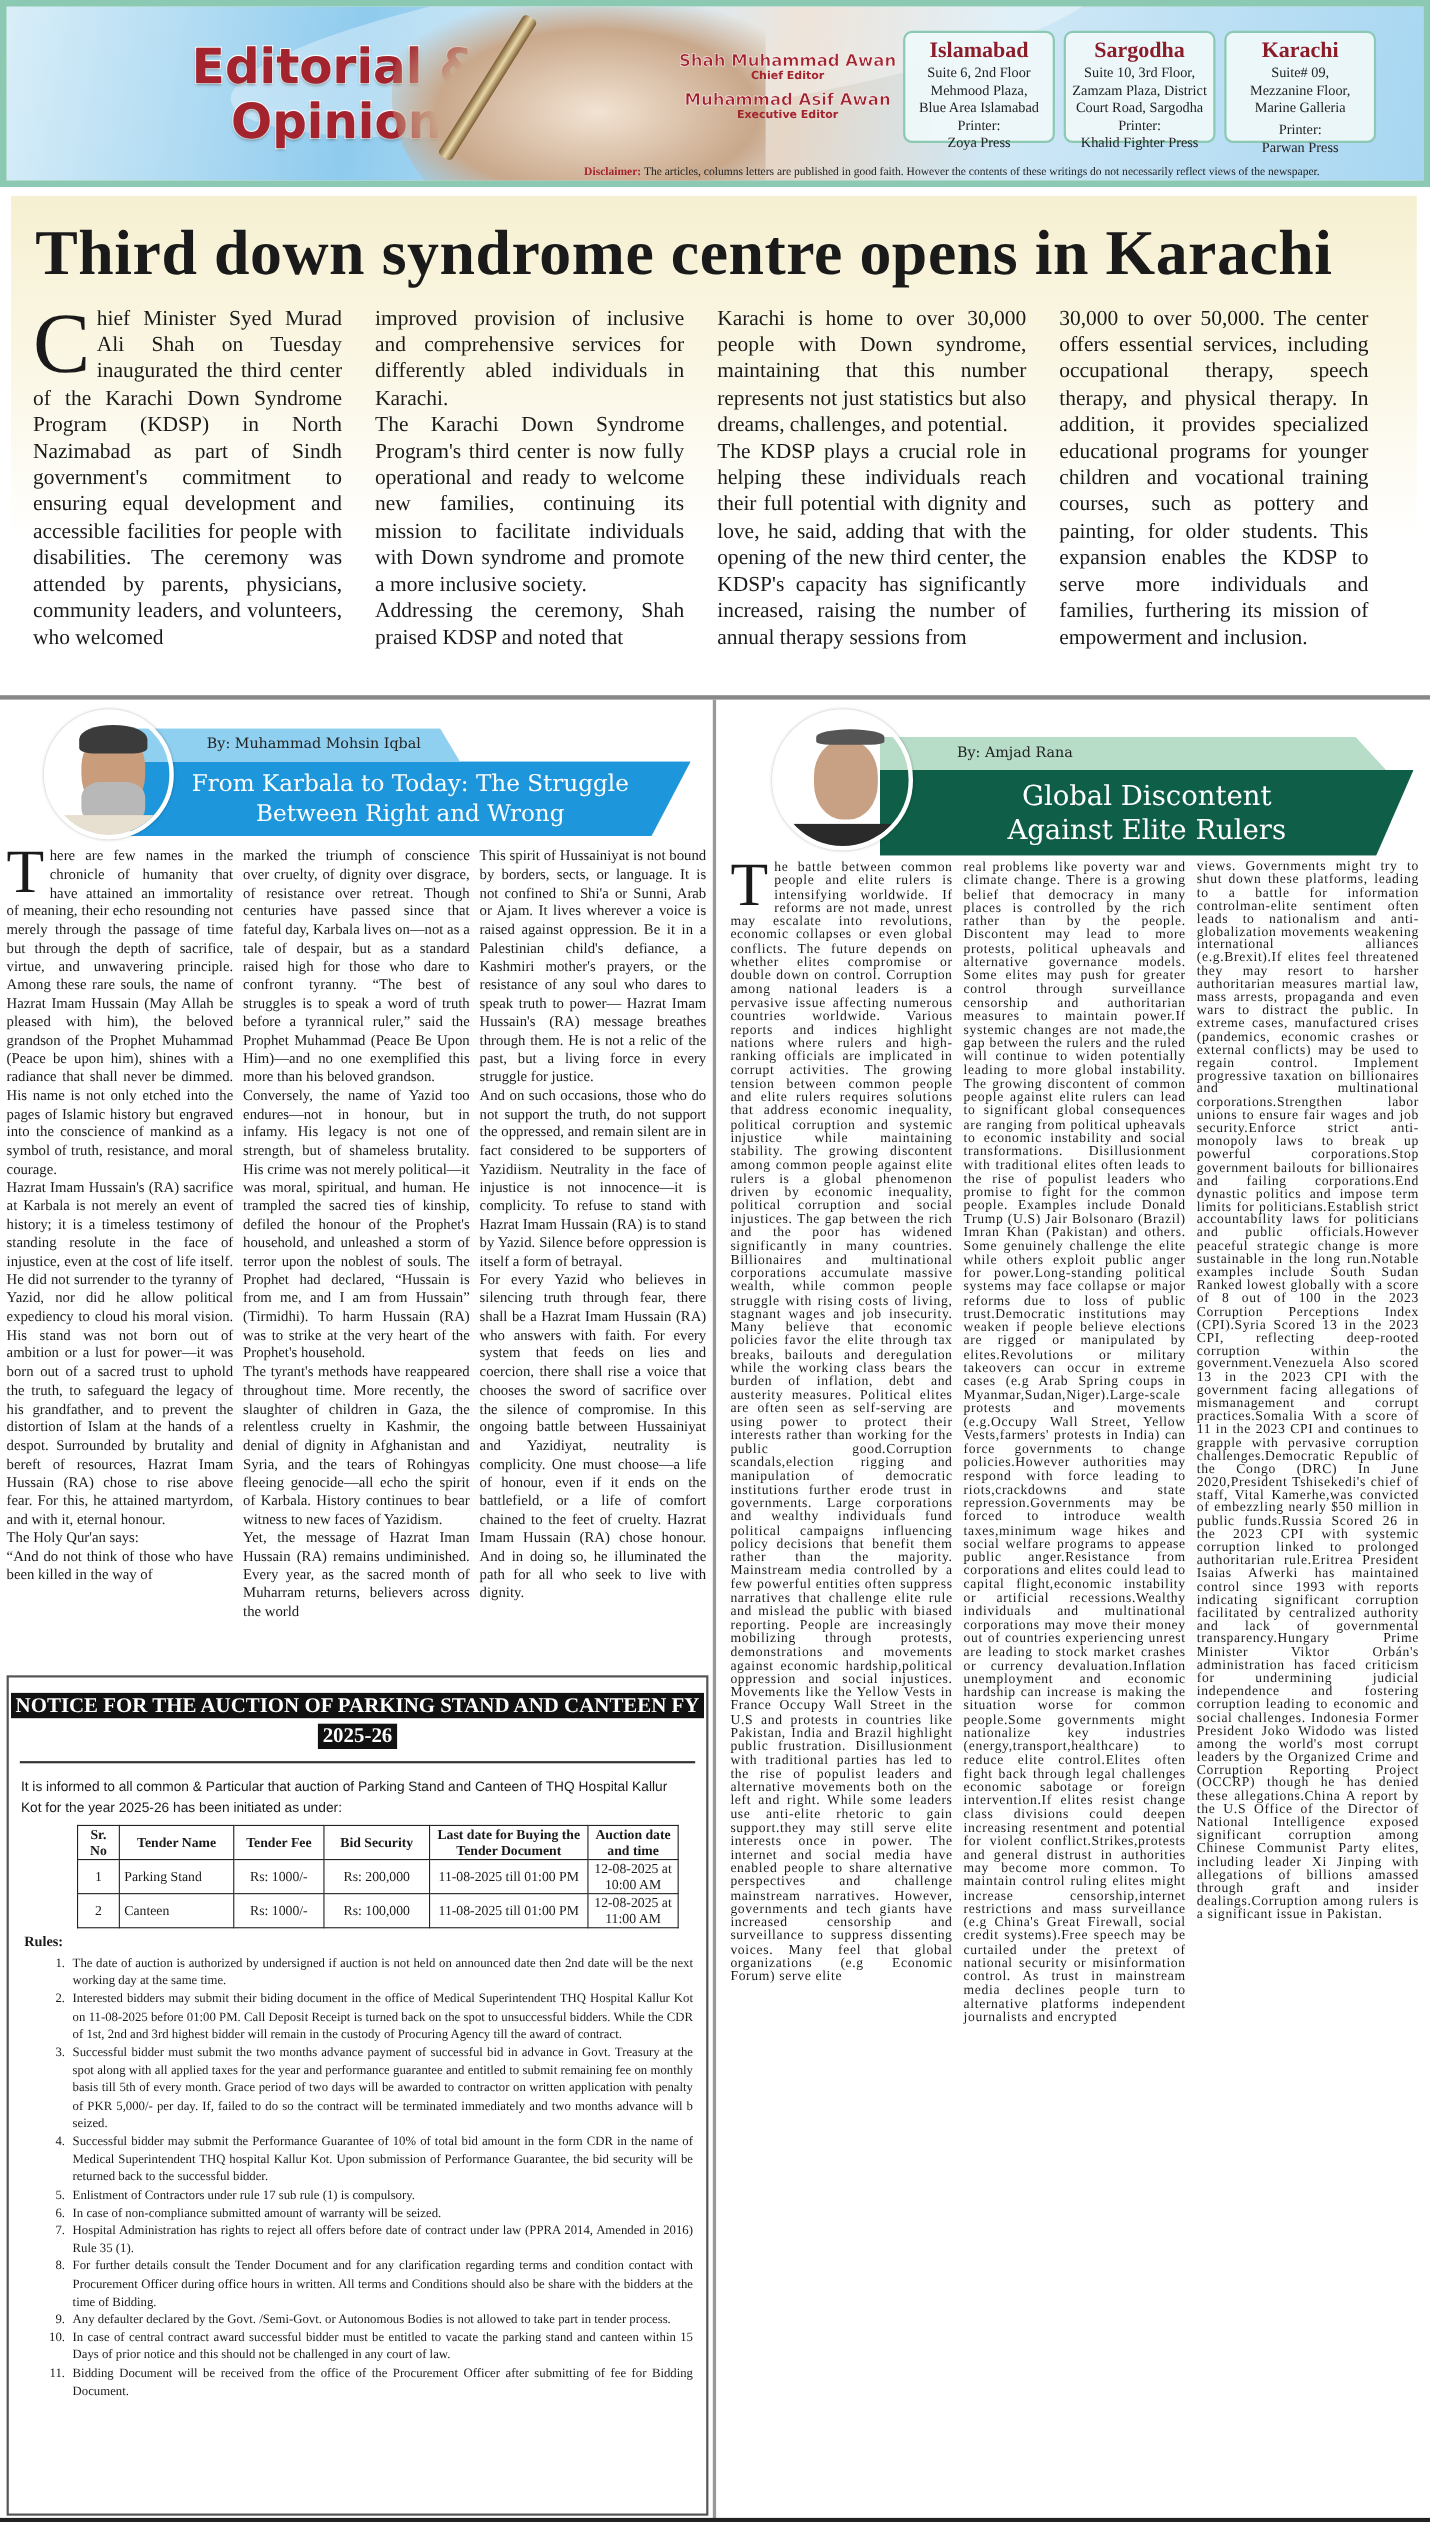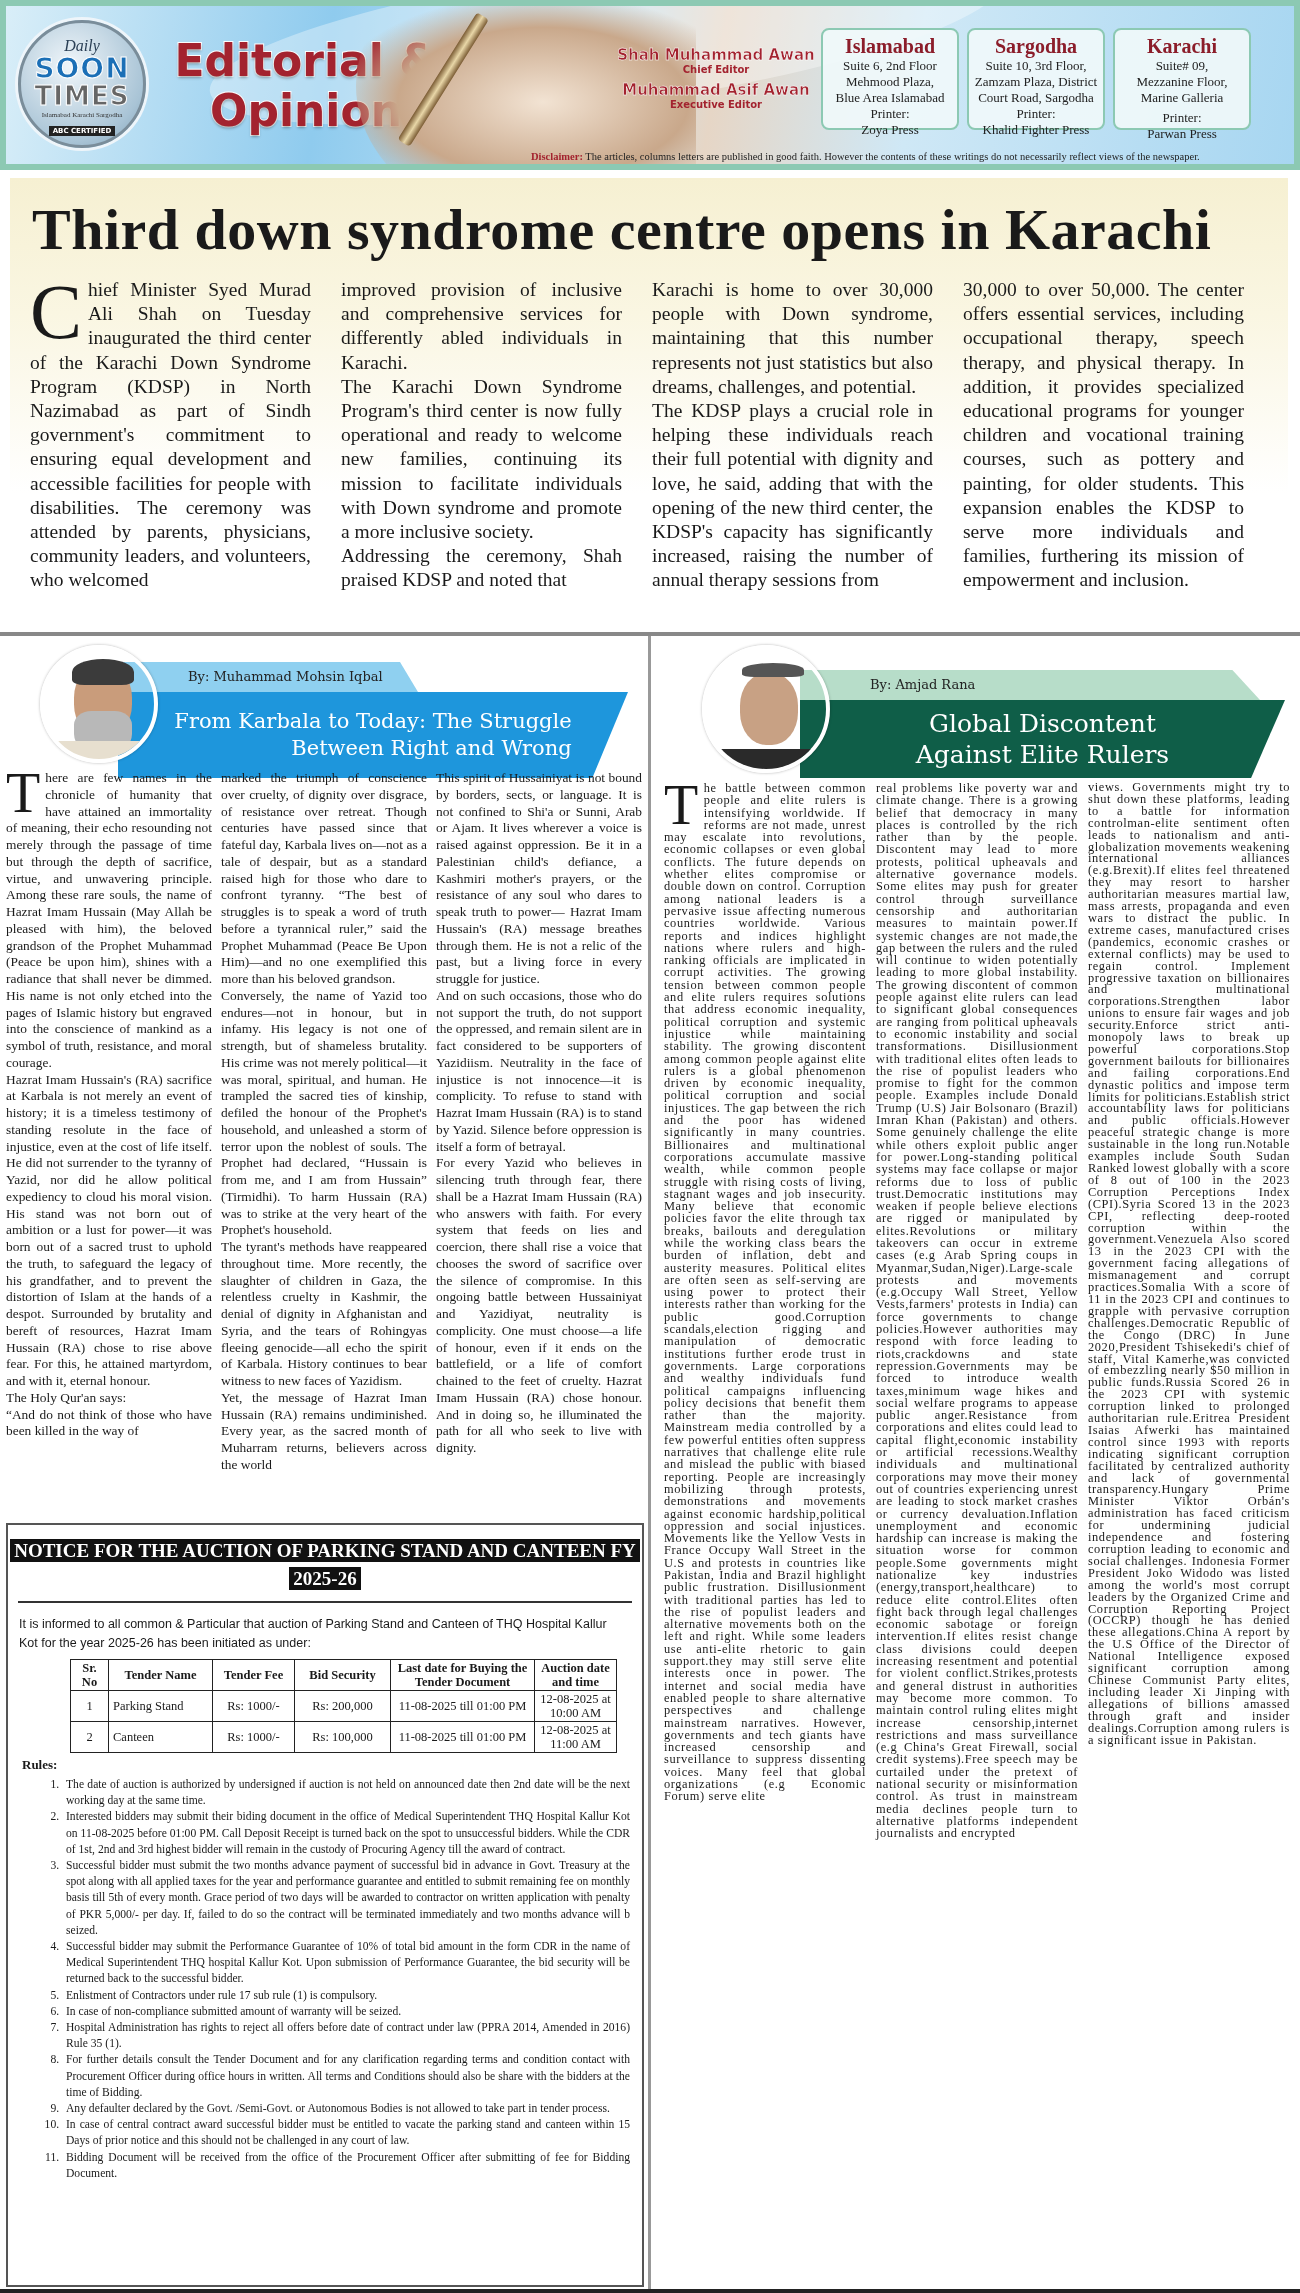--- a/index.html
+++ b/index.html
@@ -70,27 +70,20 @@
   .notice ol { margin: 4px 12px 0 54px; font-size: 11.6px; line-height: 16.2px; font-family: "Liberation Serif", serif; text-align: justify; }
   .notice ol li { padding-left: 4px; }
   .notice-footer { position: absolute; left: 4px; right: 4px; bottom: 4px; height: 78px; background: #111; color: #fff; text-align: center; font-family: "Liberation Serif", serif; font-weight: bold; font-size: 19px; line-height: 25px; padding-top: 4px; }
   .notice-footer .ipl { position: absolute; right: 12px; bottom: 10px; font-size: 13px; }
 </style>
 </head>
 <body>
 
 <header class="masthead">
   <div class="swoosh"></div>
-  <div class="logo">
-    <div class="daily">Daily</div>
-    <div class="soon">SOON</div>
-    <div class="times">TIMES</div>
-    <div class="cities">Islamabad  Karachi  Sargodha</div>
-    <div class="abc">ABC CERTIFIED</div>
-  </div>
   <div class="section-title">
     <div class="line">Editorial &amp;</div>
     <div class="line">Opinion</div>
   </div>
   <div class="pen-bg"></div>
   <div class="pen"></div>
   <div class="editors">
     <div class="name">Shah Muhammad Awan</div>
     <div class="role">Chief Editor</div>
     <div class="name">Muhammad Asif Awan</div>
@@ -152,21 +145,21 @@
 <div class="divider-v" style="left:648px; top:636px; height:1657px;"></div>
 
 <div class="op-head" style="left:0; top:640px; width:648px;">
   <div class="portrait" style="left:40px; top:5px;">
     <div class="face"></div>
       <div class="hair"></div>
       <div class="beard"></div>
       <div class="body"></div>
   </div>
   <div class="byline-band" style="left:118px; top:22px; width:300px; background:#8fd0f0;">By: Muhammad Mohsin Iqbal</div>
-  <div class="title-band" style="left:118px; top:52px; width:510px; height:86px; background:#1e96dc;text-align:right;">
+  <div class="title-band" style="left:118px; top:52px; width:510px; height:68px; background:#1e96dc;">
     <div style="font-size:21px; line-height:27px;">
       <div>From Karbala to Today: The Struggle</div>
       <div>Between Right and Wrong</div>
     </div>
   </div>
 </div>
 
 <div class="op-head" style="left:652px; top:640px; width:648px;">
   <div class="portrait" style="left:50px; top:5px; width:128px; height:128px;">
     <div class="face" style="left:34px; top:24px; background:#c8a184;"></div>

